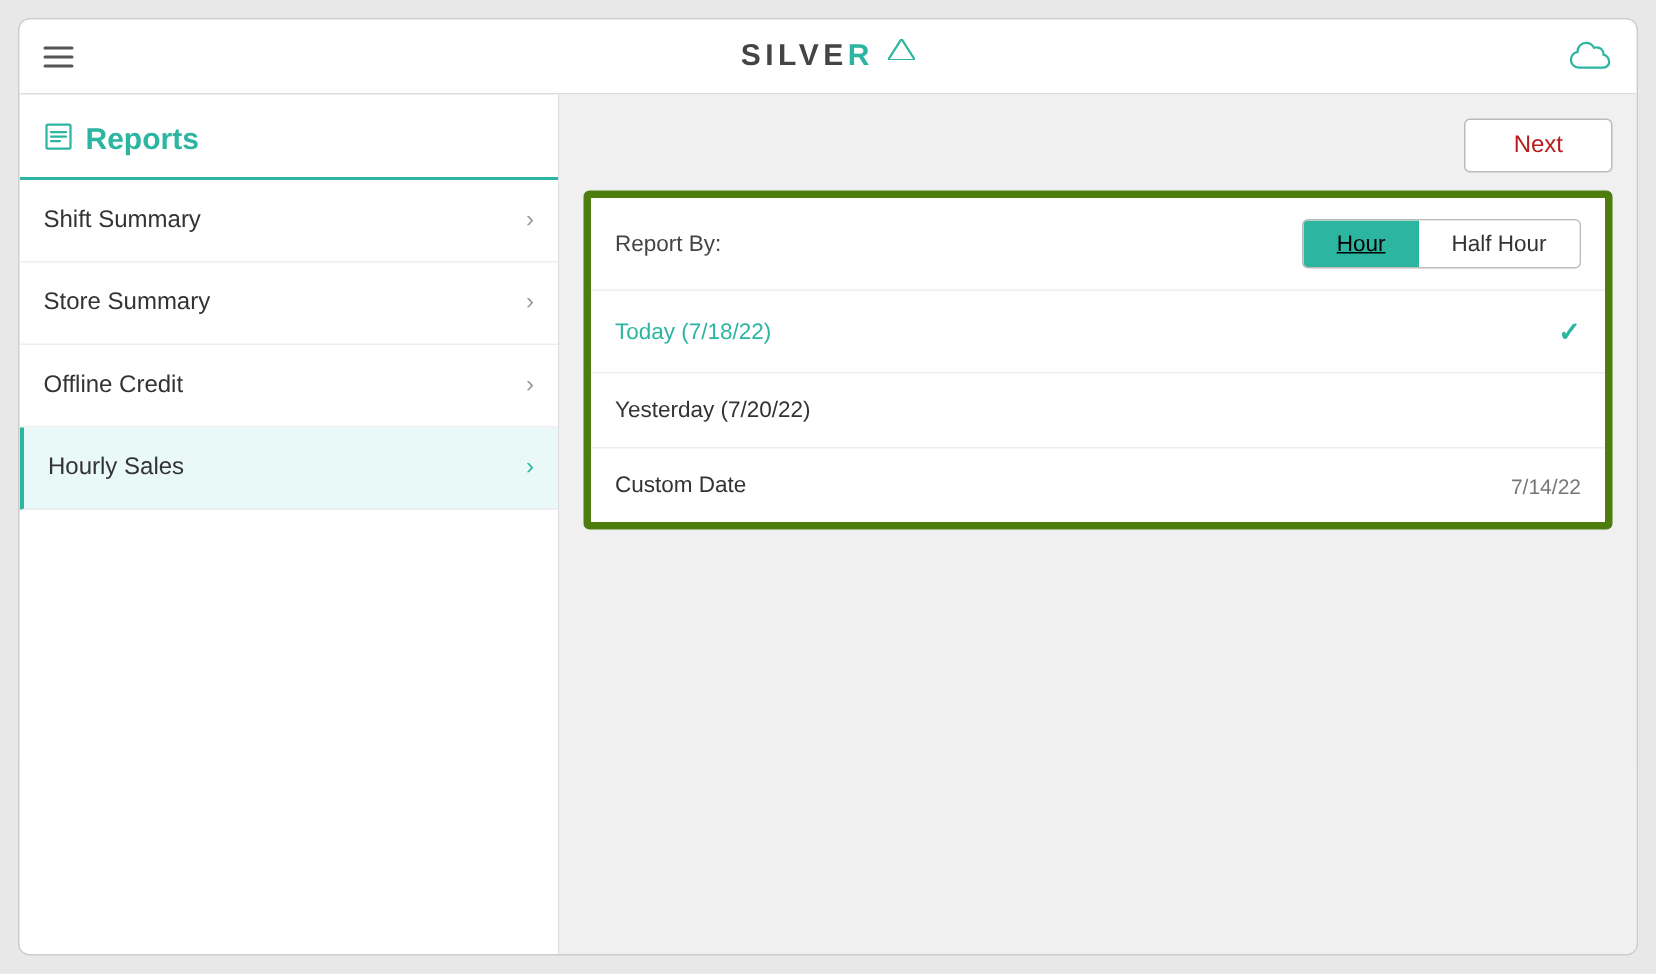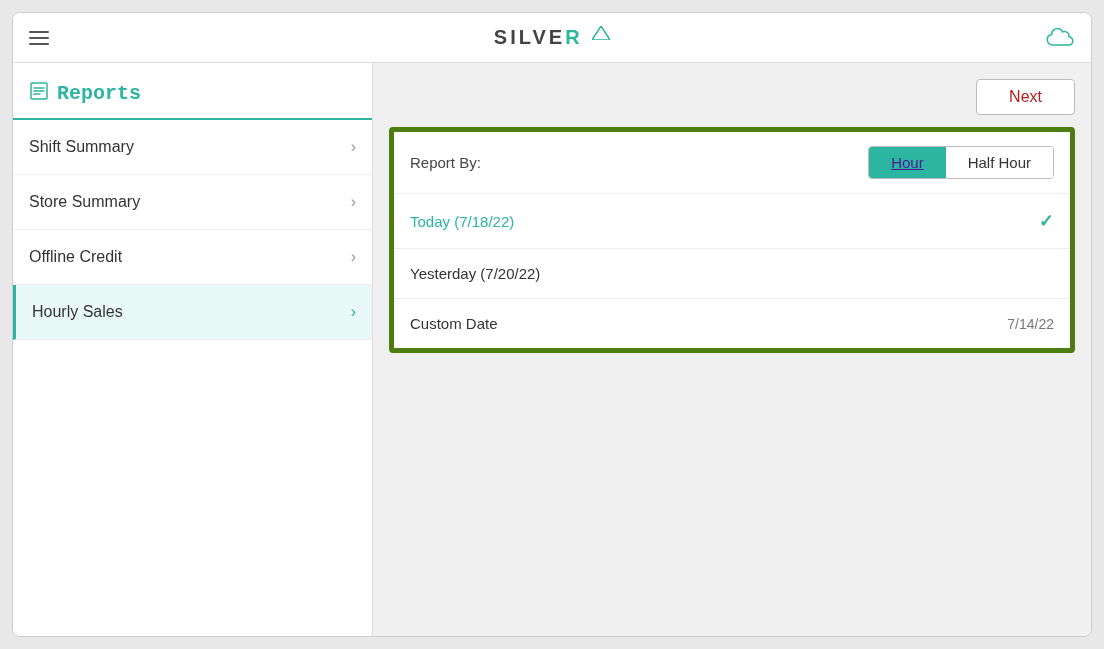--- a/index.html
+++ b/index.html
@@ -94,21 +94,20 @@
 
     .sidebar-header-icon {
       color: #2cb5a0;
       font-size: 18px;
     }
 
     .sidebar-header-title {
       font-size: 20px;
       font-weight: 600;
       color: #2cb5a0;
-      font-family: Liberation Mono, monospace;
     }
 
     .sidebar-item {
       display: flex;
       align-items: center;
       justify-content: space-between;
       padding: 18px 16px;
       border-bottom: 1px solid #eee;
       cursor: pointer;
       font-size: 16px;
@@ -182,21 +181,21 @@
       padding: 7px 22px;
       font-size: 15px;
       cursor: pointer;
       border: none;
       background: #fff;
       color: #333;
     }
 
     .toggle-btn.active {
       background: #2cb5a0;
-      color: #4c1d95;
+      color: #000000;
       text-decoration: underline;
     }
 
     .date-option {
       display: flex;
       align-items: center;
       justify-content: space-between;
       padding: 16px 16px;
       border-bottom: 1px solid #eee;
       cursor: pointer;

